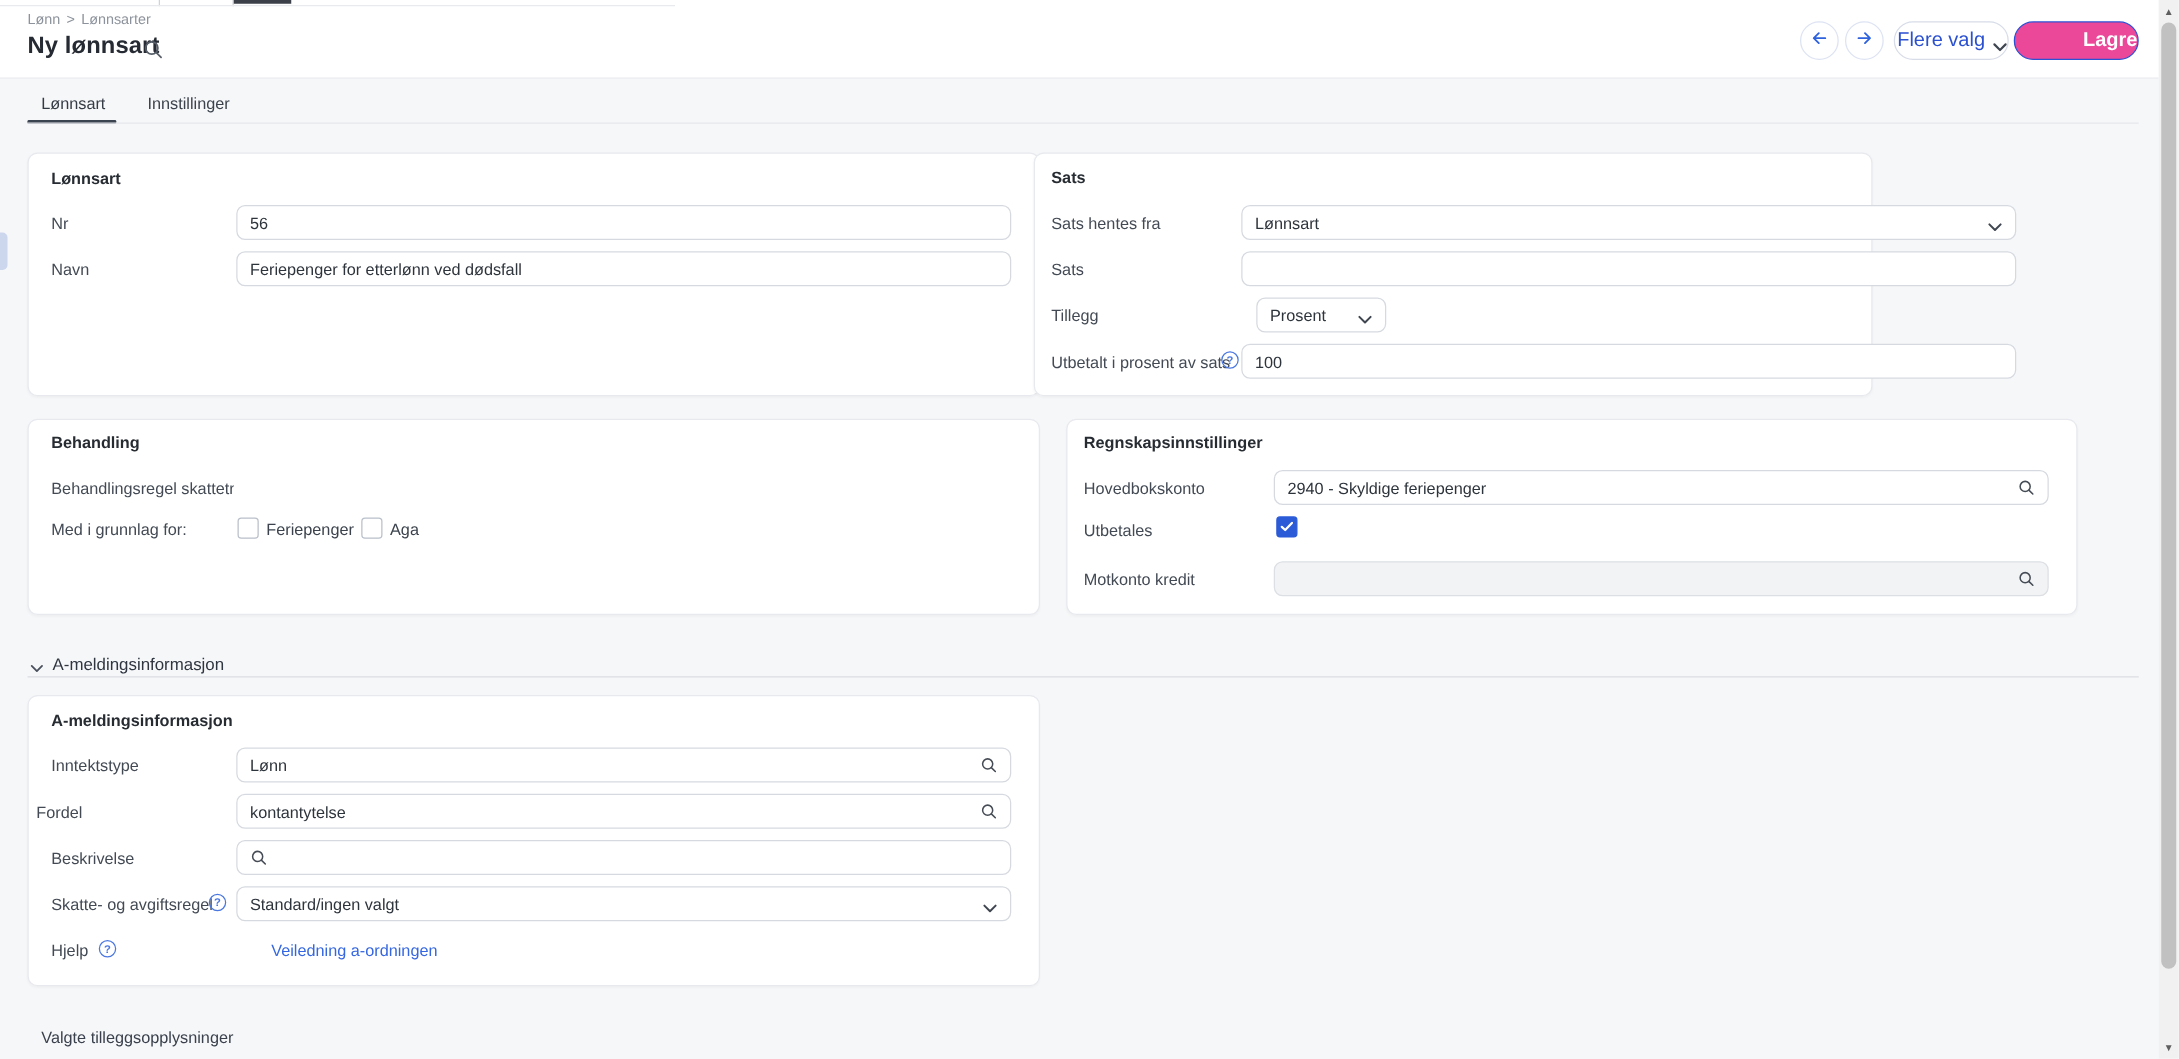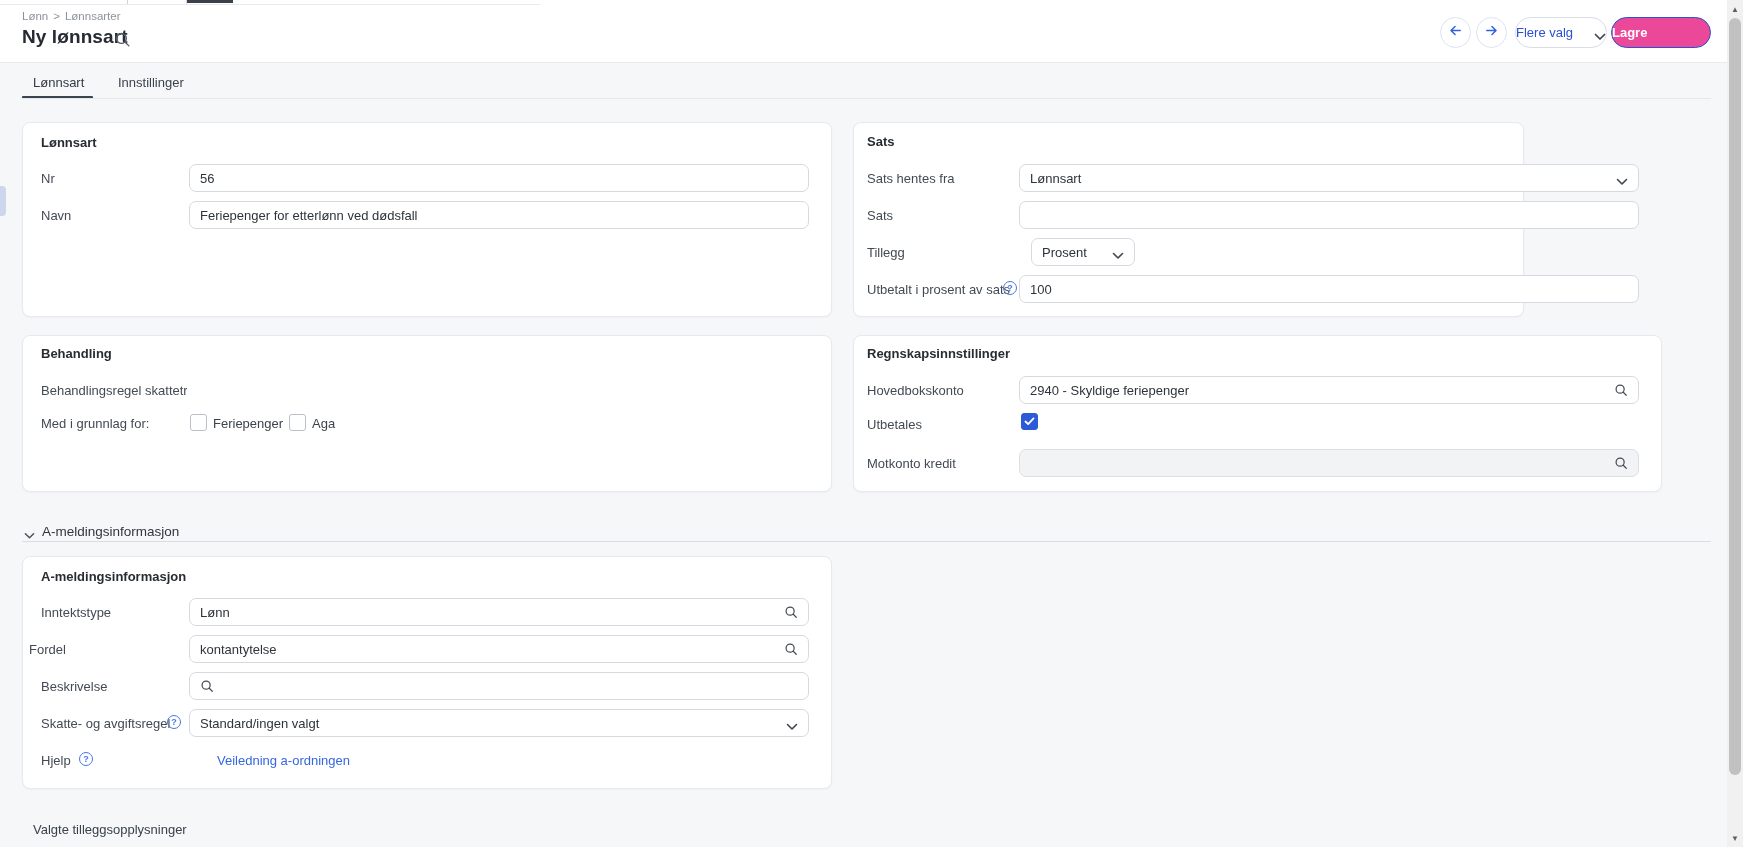--- a/index.html
+++ b/index.html
@@ -9,21 +9,21 @@
   .abs { position:absolute; }
 
   
   #header { position:absolute; left:0; top:0; width:1727px; height:63px; background:#ffffff; border-bottom:1px solid #e9eaee; }
   .breadcrumb { position:absolute; left:22px; top:10px; font-size:11.5px; color:#8d939c; display:flex; gap:5px; align-items:center; }
   .breadcrumb a { color:#8d939c; text-decoration:none; }
   .page-title { position:absolute; left:22px; top:26px; font-size:19px; font-weight:600; color:#262b33; letter-spacing:.1px; }
   .title-search { position:absolute; left:114px; top:31px; width:17px; height:17px; color:#565d67; cursor:pointer; }
 
   .circle-btn { position:absolute; top:17px; width:31px; height:31px; border-radius:50%; background:#fff; border:1px solid #dde3f2; display:flex; align-items:center; justify-content:center; color:#2f62dd; cursor:pointer; }
-  .pill-btn { position:absolute; top:17px; height:31px; border-radius:16px; display:flex; align-items:center; justify-content:space-between; font-size:13px; cursor:pointer; }
+  .pill-btn { position:absolute; top:17px; height:31px; border-radius:16px; display:flex; align-items:center; justify-content:flex-end; font-size:16px; cursor:pointer; }
   #more-btn { left:1515px; width:92px; background:#fff; border:1px solid #d7dce8; color:#2b50d0; font-weight:500; gap:6px; }
   #save-btn { left:1611px; width:100px; background:#ec4899; border:1px solid #2b51d4; color:#ffffff; font-weight:600; }
 
   
   .vline { position:absolute; top:0; width:1px; height:5px; background:#d0d4d9; }
   .darkbar { position:absolute; left:187px; top:0; width:46px; height:3px; background:#3c4049; }
   .hline { position:absolute; left:0; top:4px; width:540px; height:1px; background:#e8eaed; }
 
   
   .tab { position:absolute; top:75px; font-size:13px; color:#3c434d; cursor:pointer; }
@@ -123,21 +123,21 @@
   <div class="tabs-border"></div>
 
   <div class="card" style="left:22px; top:122px; width:810px; height:195px;">
     <div class="card-title" style="left:18px; top:12px;">Lønnsart</div>
     <div class="flabel" style="left:18px; top:48px;">Nr</div>
     <input class="inp" style="left: 166px; top: 41px;" value="56">
     <div class="flabel" style="left:18px; top:85px;">Navn</div>
     <input class="inp" style="left: 166px; top: 78px;" value="Feriepenger for etterlønn ved dødsfall">
   </div>
 
-  <div class="card" style="left:853px; top:122px; width:671px; height:195px;">
+  <div class="card" style="left:827px; top:122px; width:671px; height:195px;">
     <div class="card-title" style="left:13px; top:11px;">Sats</div>
 
     <div class="flabel" style="left:13px; top:48px;">Sats hentes fra</div>
     <div class="sel" style="left:165px; top:41px; width:620px;">
       <span class="val">Lønnsart</span>
       <span class="chev">
         <svg viewBox="0 0 12 8" width="12" height="8">
             <polyline points="1.5,1.5 6,6 10.5,1.5" fill="none" stroke="currentColor" stroke-width="1.6" stroke-linecap="round" stroke-linejoin="round"></polyline>
           </svg>
       </span>

